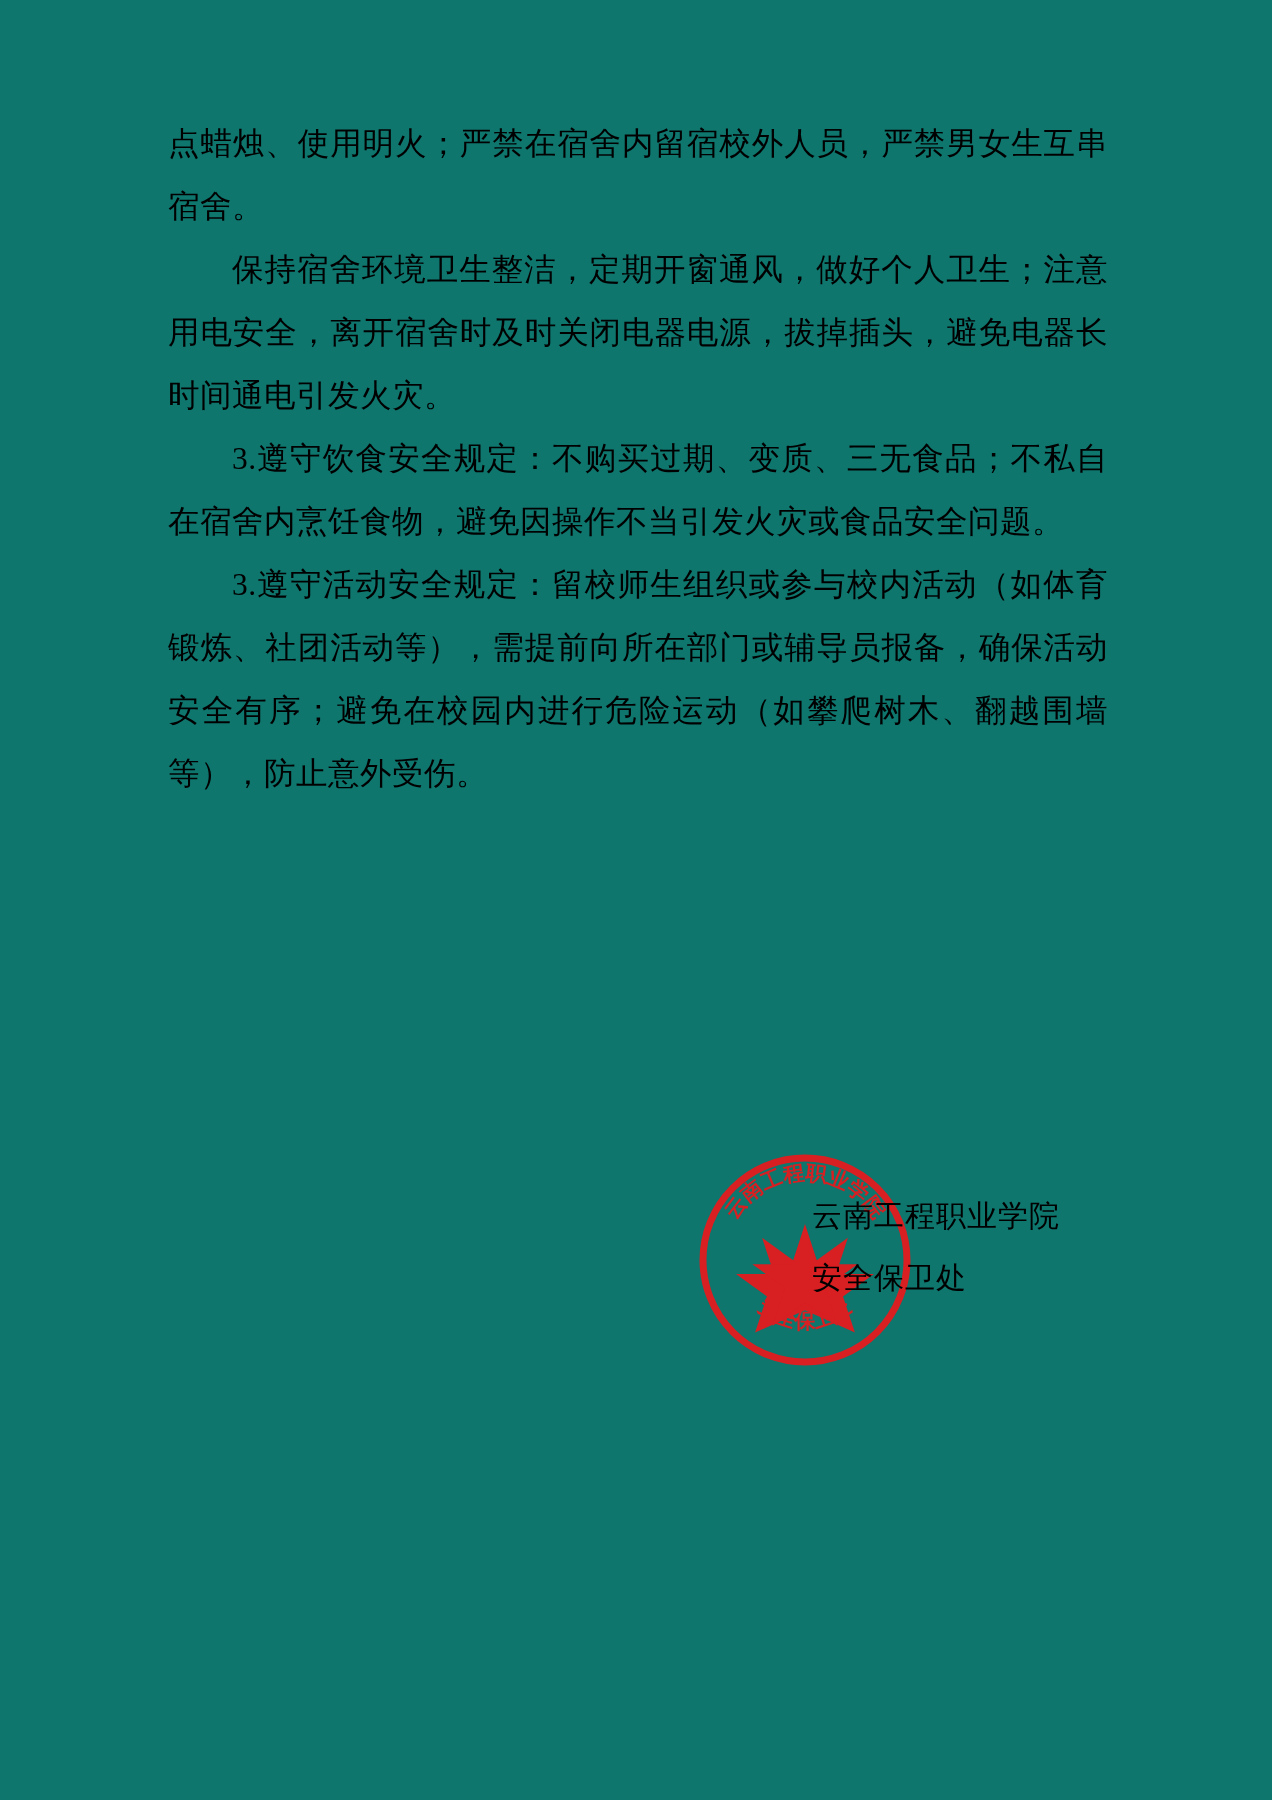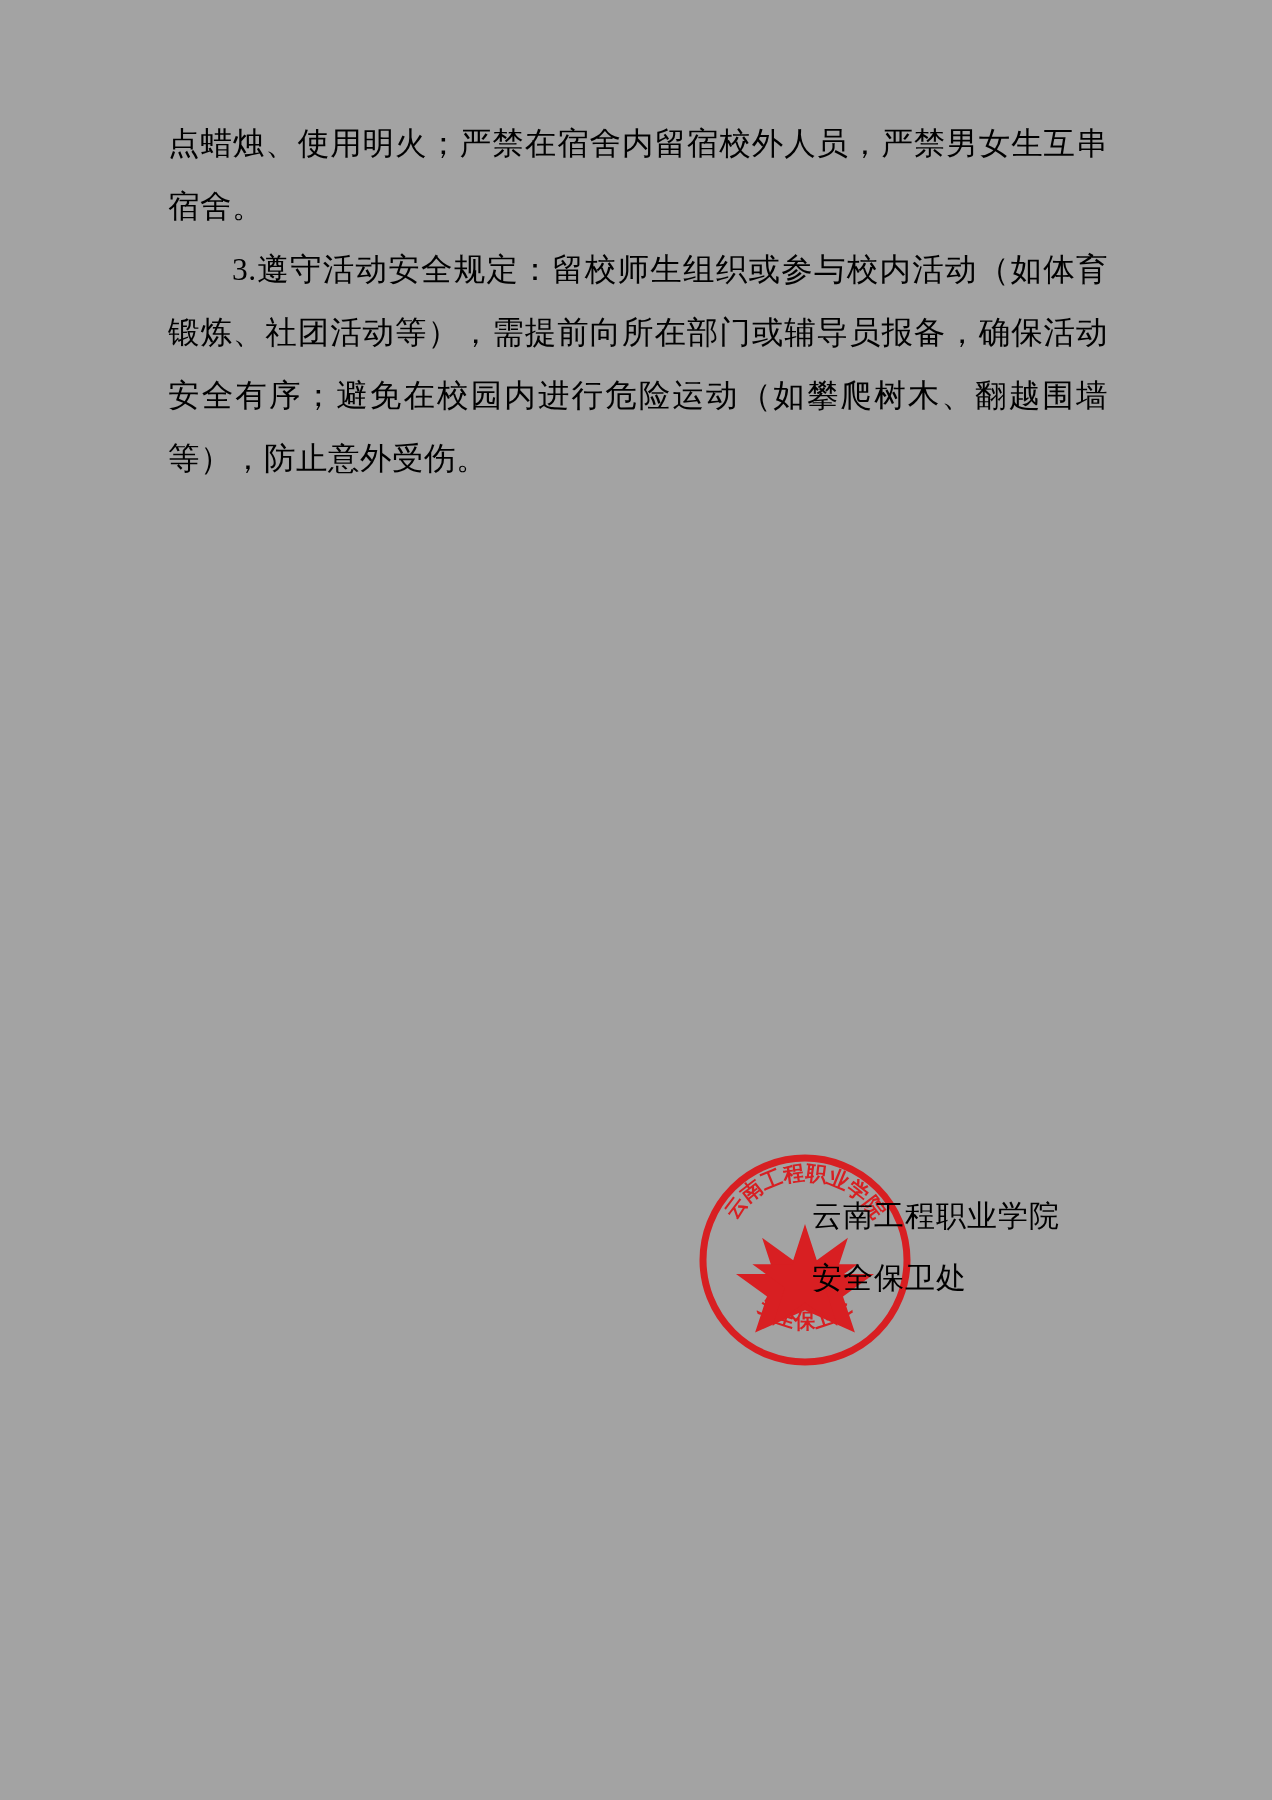--- a/index.html
+++ b/index.html
@@ -13,21 +13,21 @@
     position: relative;
     font-family: "Liberation Serif", "DejaVu Serif", serif;
     color: #000000;
     overflow: hidden;
   }
   .page {
     position: absolute;
     left: 0; top: 0;
     width: 1272px;
     height: 1800px;
-    background: #a3a3a3;
+    background: #0f766e;
   }
   .content {
     position: absolute;
     left: 168px;
     top: 112px;
     width: 940px;
   }
   .para {
     font-size: 31.5px;
     line-height: 63px;
@@ -77,20 +77,22 @@
     font-weight: bold;
   }
 </style>
 </head>
 <body>
 
 <div class="page">
 
   <div class="content">
     <p class="para">点蜡烛、使用明火；严禁在宿舍内留宿校外人员，严禁男女生互串宿舍。</p>
+    <p class="para indent">保持宿舍环境卫生整洁，定期开窗通风，做好个人卫生；注意用电安全，离开宿舍时及时关闭电器电源，拔掉插头，避免电器长时间通电引发火灾。</p>
+    <p class="para indent">3.遵守饮食安全规定：不购买过期、变质、三无食品；不私自在宿舍内烹饪食物，避免因操作不当引发火灾或食品安全问题。</p>
     <p class="para indent">3.遵守活动安全规定：留校师生组织或参与校内活动（如体育锻炼、社团活动等），需提前向所在部门或辅导员报备，确保活动安全有序；避免在校园内进行危险运动（如攀爬树木、翻越围墙等），防止意外受伤。</p>
   </div>
 
   <div class="seal">
     <svg viewBox="0 0 216 216" xmlns="http://www.w3.org/2000/svg">
       <defs>
         <path id="arcTop" d="M 28 108 A 80 80 0 0 1 188 108" fill="none"></path>
         <path id="arcBottom" d="M 40 108 A 68 68 0 0 0 176 108" fill="none"></path>
       </defs>
       <circle cx="108" cy="108" r="102" fill="none" stroke="#d81f22" stroke-width="7"></circle>

